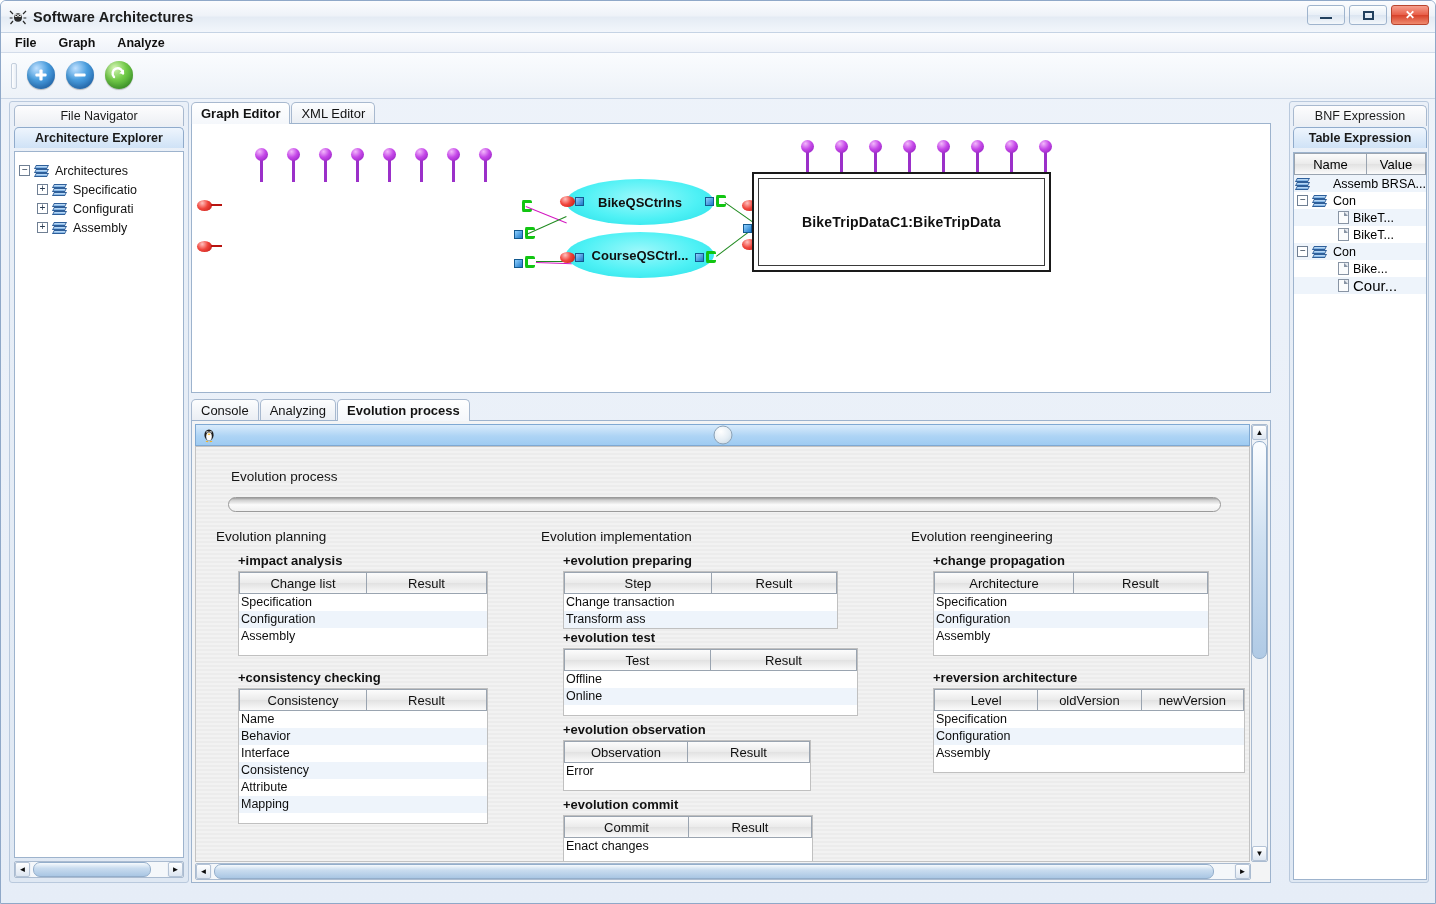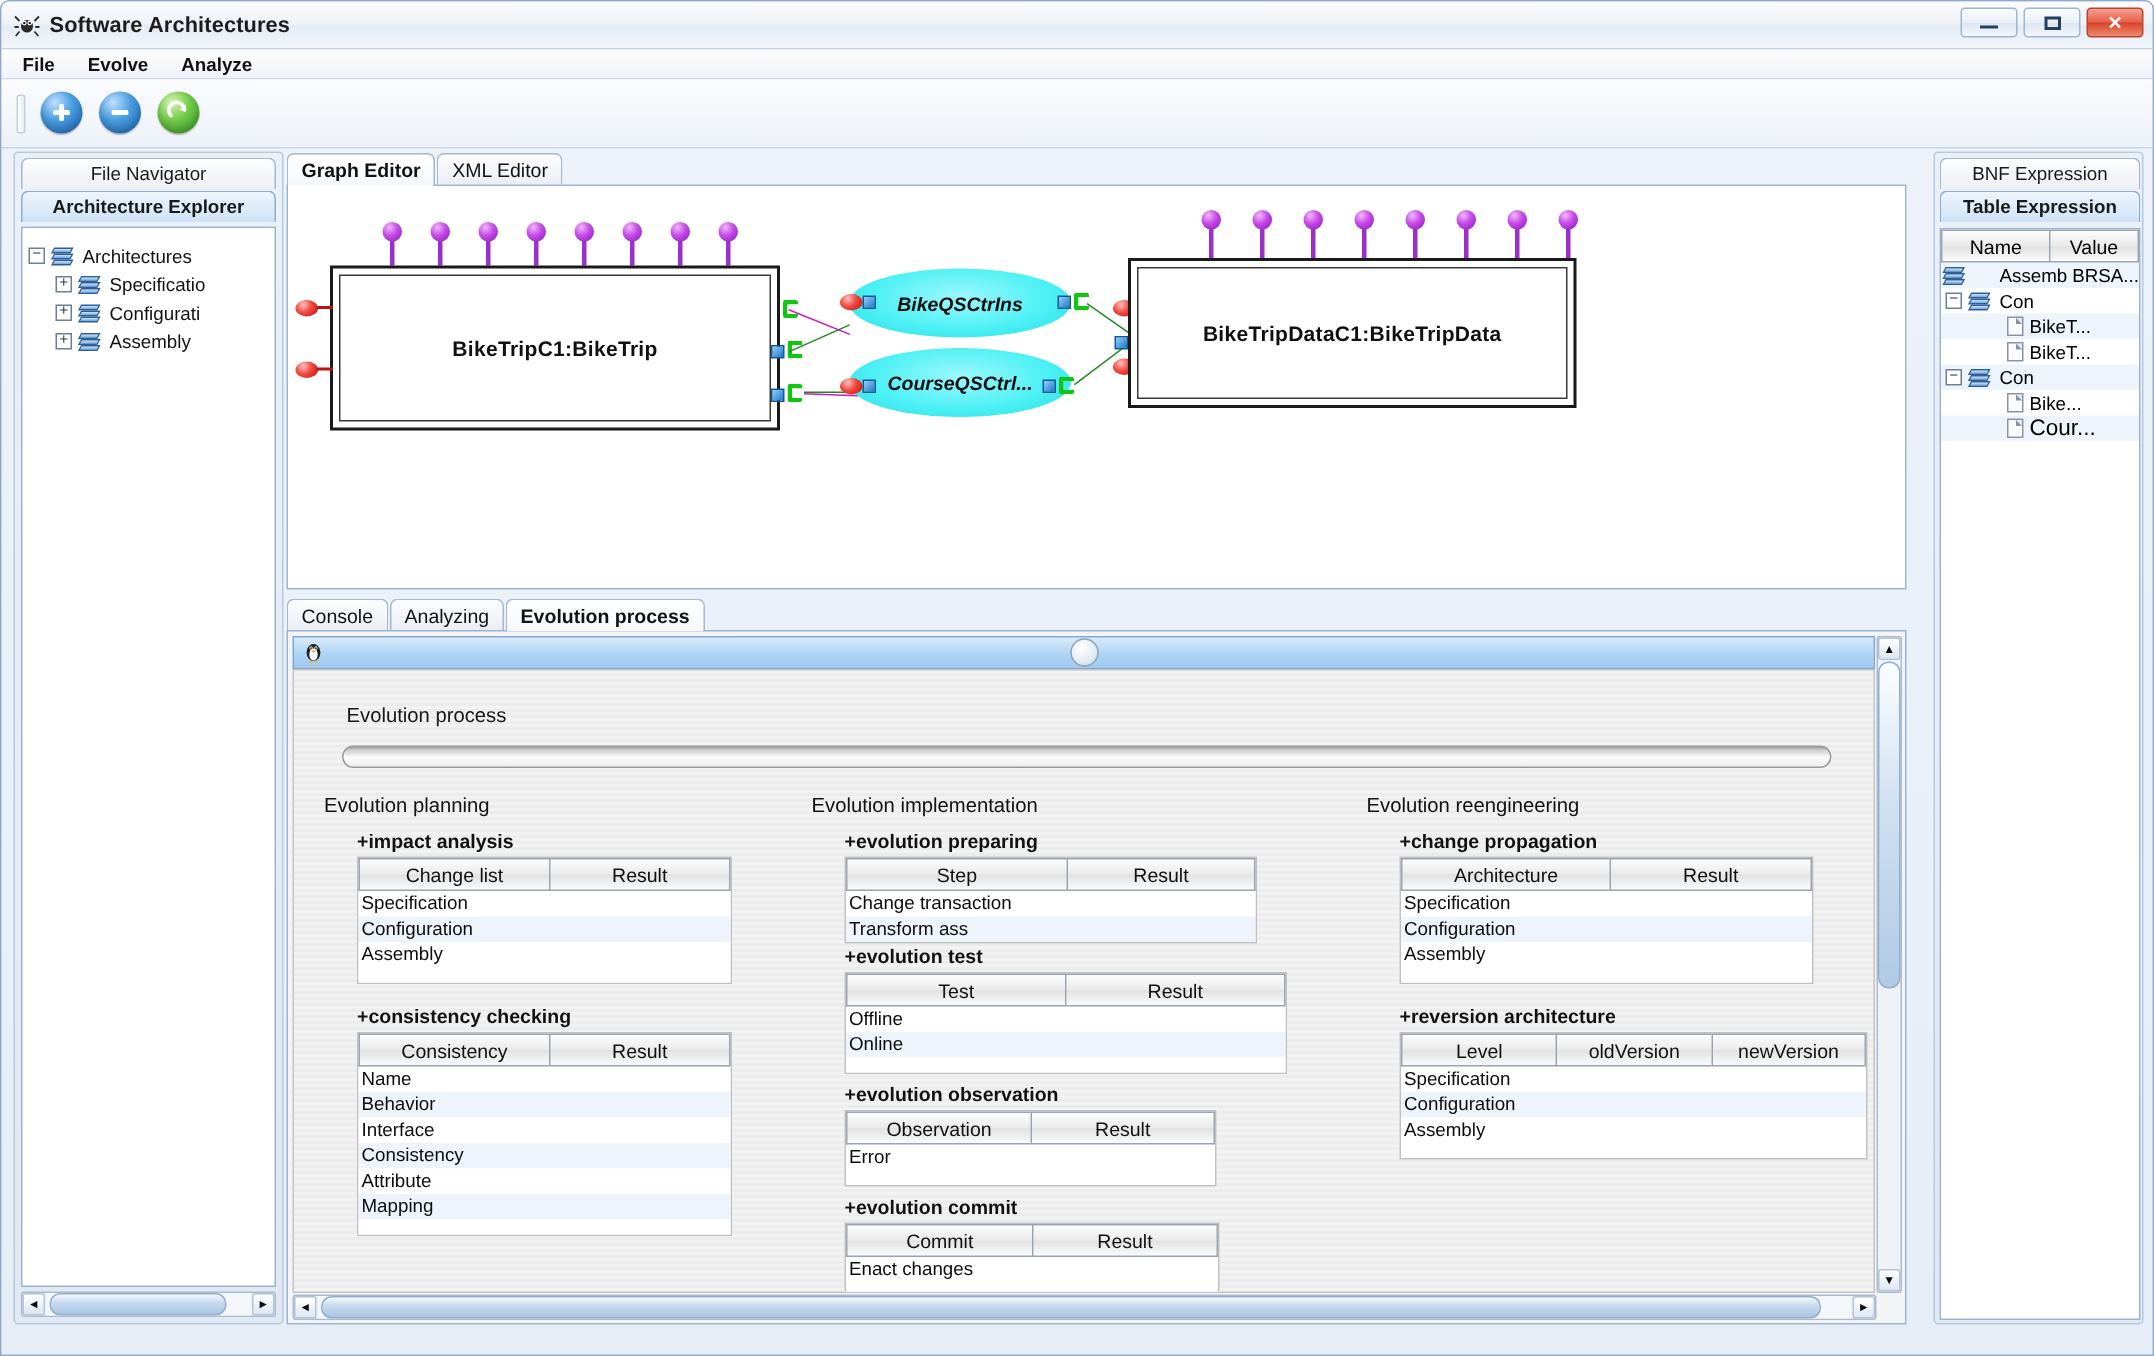--- a/index.html
+++ b/index.html
@@ -185,21 +185,21 @@
     background: linear-gradient(135deg,#8fd0ff,#1f79c8); border:1px solid #13598f;
   }
   .greenchev {
     position:absolute; width:10px; height:12px;
     border-left:3px solid #12c512; border-top:3px solid #12c512; border-bottom:3px solid #12c512;
     border-radius:2px;
   }
   .ellipsenode {
     position:absolute; border-radius:50%;
     background: radial-gradient(ellipse at 50% 42%, #9df8fb 0%, #4ef1f5 55%, #25dde6 100%);
-    display:flex; align-items:center; justify-content:center;font-style:italic;
+    display:flex; align-items:center; justify-content:center;
   }
   .ellipsenode .lbl { font-size:13px; font-weight:700; color:#101010; }
   .edge { position:absolute; height:0; border-top:1.5px solid #1f8a1f; transform-origin:0 0; }
   .edge.mag { border-top-color:#d318c0; }
 
   
   .btabs { position:absolute; left:0; top:297px; display:flex; align-items:flex-end; height:23px; }
   .bottompanel {
     position:absolute; left:0; top:319px; width:1080px; height:463px;
     background:#f3f4f5; border:1px solid #9db3cd;
@@ -270,21 +270,21 @@
         <span style="display:block;width:11px;height:9px;border:2px solid #22405e;"></span>
       </div>
       <div class="wbtn close">
         <span class="g">✕</span>
       </div>
     </div>
   </div>
 
   <div class="menubar">
     <div class="mi">File</div>
-    <div class="mi">Evolve</div>
+    <div class="mi">Graph</div>
     <div class="mi">Analyze</div>
   </div>
 
   <div class="toolbar">
     <div class="grip"></div>
     <div class="tbtn">
       <div class="circ blue">
         <svg width="18" height="18" viewBox="0 0 18 18">
           <rect x="7.4" y="3.4" width="3.2" height="11.2" rx="1" fill="#fff"></rect>
           <rect x="3.4" y="7.4" width="11.2" height="3.2" rx="1" fill="#fff"></rect>
@@ -403,25 +403,20 @@
         <div class="pin" style="left:750px; top:24px; height:26px;"></div>
         <div class="pinhead" style="left:745px; top:16px;"></div>
         <div class="pin" style="left:784px; top:24px; height:26px;"></div>
         <div class="pinhead" style="left:779px; top:16px;"></div>
         <div class="pin" style="left:818px; top:24px; height:26px;"></div>
         <div class="pinhead" style="left:813px; top:16px;"></div>
         <div class="pin" style="left:852px; top:24px; height:26px;"></div>
         <div class="pinhead" style="left:847px; top:16px;"></div>
       </div>
 
-      <div class="gnode" style="left:28px; top:53px; width:300px; height:110px;">
-        <div class="inner">
-          <span class="lbl">BikeTripC1:BikeTrip</span>
-        </div>
-      </div>
 
       <div class="redport" style="left:5px; top:76px;"></div>
       <div style="position:absolute;left:19px;top:80px;width:11px;height:2px;background:#b91410;"></div>
       <div class="redport" style="left:5px; top:117px;"></div>
       <div style="position:absolute;left:19px;top:121px;width:11px;height:2px;background:#b91410;"></div>
 
       <div class="greenchev" style="left:330px; top:76px;"></div>
       <div class="blueport" style="left:322px; top:106px;"></div>
       <div class="greenchev" style="left:333px; top:103px;"></div>
       <div class="blueport" style="left:322px; top:135px;"></div>

